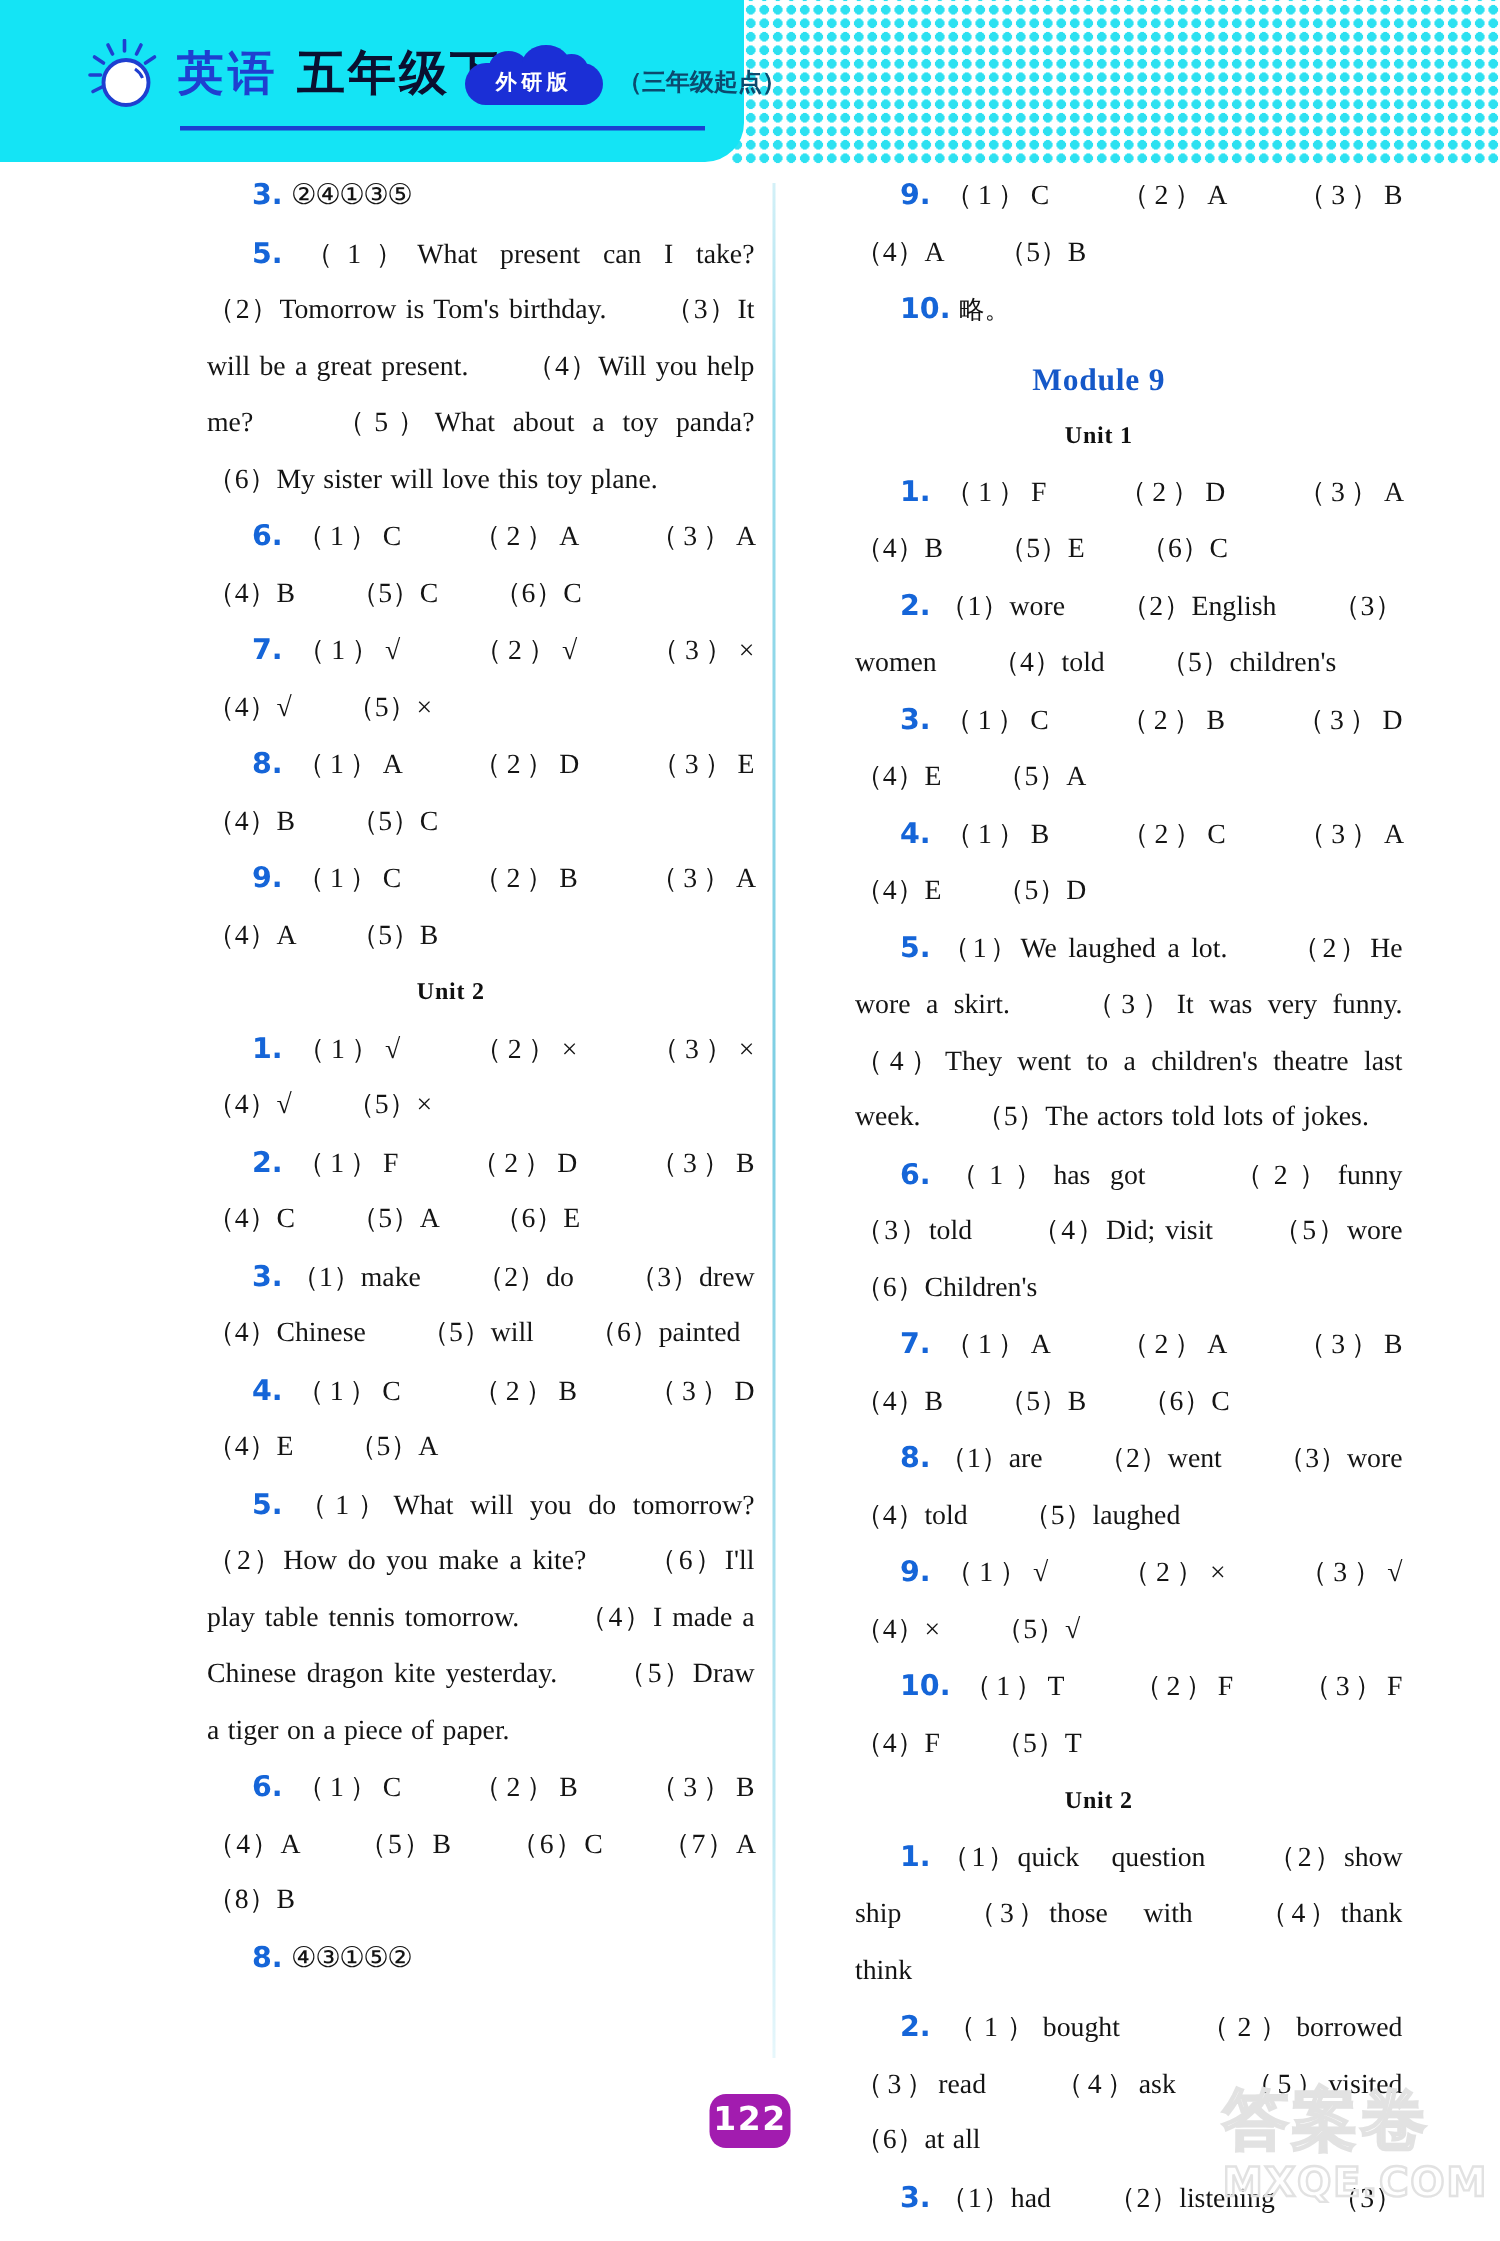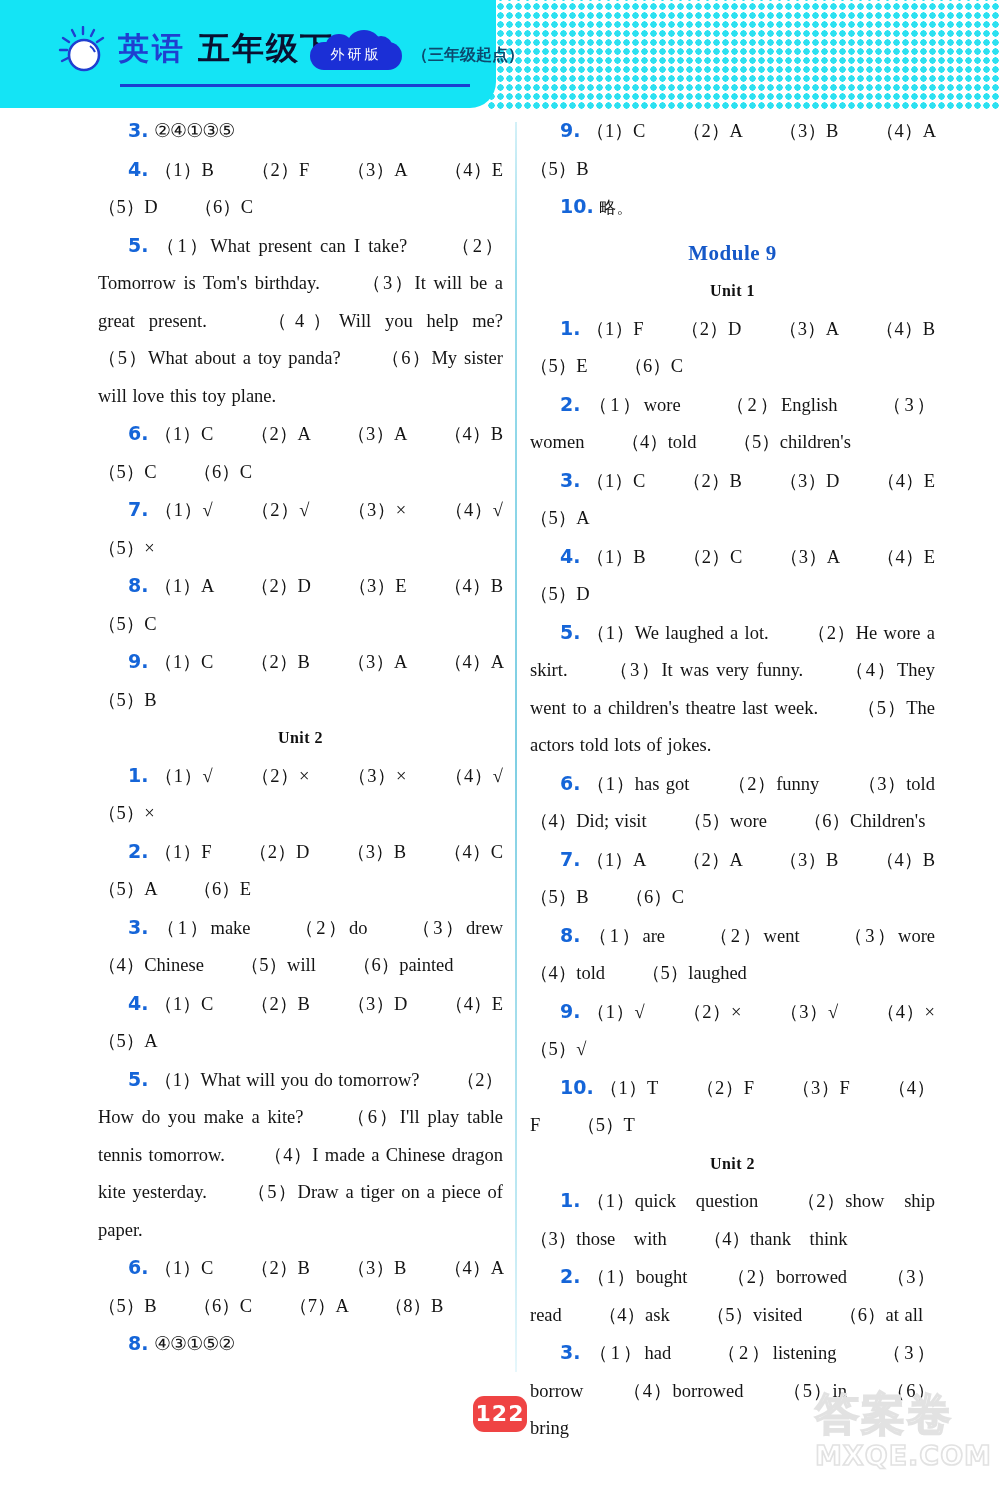--- a/index.html
+++ b/index.html
@@ -88,21 +88,21 @@
   .cloud-badge .cloud-bump1 { left: 16px; top: -8px; width: 26px; height: 22px; }
   .cloud-badge .cloud-bump2 { left: 38px; top: -12px; width: 32px; height: 26px; }
   .cloud-badge .cloud-bump3 { left: 60px; top: -6px; width: 22px; height: 20px; }
   .cloud-badge .cloud-text {
     position: absolute;
     left: 0; top: 4px;
     width: 92px;
     text-align: center;
     font-family: "DejaVu Sans", sans-serif;
     font-size: 14px;
-    font-weight: normal;
+    font-weight: bold;
     color: #ffffff;
     letter-spacing: 3px;
     z-index: 3;
   }
   .hdr-paren {
     position: absolute;
     left: 412px; top: 45px;
     font-family: "DejaVu Sans", sans-serif;
     font-size: 16px;
     font-weight: bold;
@@ -163,33 +163,33 @@
   .cn { font-family: "DejaVu Sans", sans-serif; font-size: 17px; }
   .circled { letter-spacing: -1px; font-size: 19px; }
 
   
   .para {
     text-align: justify;
     text-align-last: left;
     white-space: normal;
     word-spacing: 1px;
   }
-  .para.hang { text-indent: 30px; }
+  .para.hang { text-indent: 30px; margin-left: 40px; }
 
   
   #footer {
     position: absolute;
     left: 0; top: 1382px;
     width: 1000px; height: 112px;
   }
   .page-badge {
     position: absolute;
     left: 473px; top: 14px;
     width: 54px; height: 36px;
-    background: #ef4444;
+    background: #a21caf;
     border-radius: 11px;
     color: #ffffff;
     font-family: "DejaVu Sans", sans-serif;
     font-weight: bold;
     font-size: 22px;
     line-height: 36px;
     text-align: center;
     letter-spacing: 1px;
   }
   .watermark {
@@ -246,21 +246,20 @@
     </div>
     <div class="hdr-paren">（三年级起点）</div>
     <div class="hdr-rule"></div>
   </div>
 </div>
 
 <div id="content">
   <div class="divider"></div>
   <div class="col" id="col-left">
       <div class="para hang"><span class="num">3.</span> <span class="answer-text circled">②④①③⑤</span></div>
-      <div class="para hang"><span class="num">4.</span> <span class="answer-text">（1）B　　（2）F　　（3）A　　（4）E　　（5）D　　（6）C</span></div>
       <div class="para hang"><span class="num">5.</span> <span class="answer-text">（1）What present can I take?　　（2）Tomorrow is Tom's birthday.　　（3）It will be a great present.　　（4）Will you help me?　　（5）What about a toy panda?　　（6）My sister will love this toy plane.</span></div>
       <div class="para hang"><span class="num">6.</span> <span class="answer-text">（1）C　　（2）A　　（3）A　　（4）B　　（5）C　　（6）C</span></div>
       <div class="para hang"><span class="num">7.</span> <span class="answer-text">（1）√　　（2）√　　（3）×　　（4）√　　（5）×</span></div>
       <div class="para hang"><span class="num">8.</span> <span class="answer-text">（1）A　　（2）D　　（3）E　　（4）B　　（5）C</span></div>
       <div class="para hang"><span class="num">9.</span> <span class="answer-text">（1）C　　（2）B　　（3）A　　（4）A　　（5）B</span></div>
       <div class="sect-head unit">Unit 2</div>
       <div class="para hang"><span class="num">1.</span> <span class="answer-text">（1）√　　（2）×　　（3）×　　（4）√　　（5）×</span></div>
       <div class="para hang"><span class="num">2.</span> <span class="answer-text">（1）F　　（2）D　　（3）B　　（4）C　　（5）A　　（6）E</span></div>
       <div class="para hang"><span class="num">3.</span> <span class="answer-text">（1）make　　（2）do　　（3）drew　　（4）Chinese　　（5）will　　（6）painted</span></div>
       <div class="para hang"><span class="num">4.</span> <span class="answer-text">（1）C　　（2）B　　（3）D　　（4）E　　（5）A</span></div>

